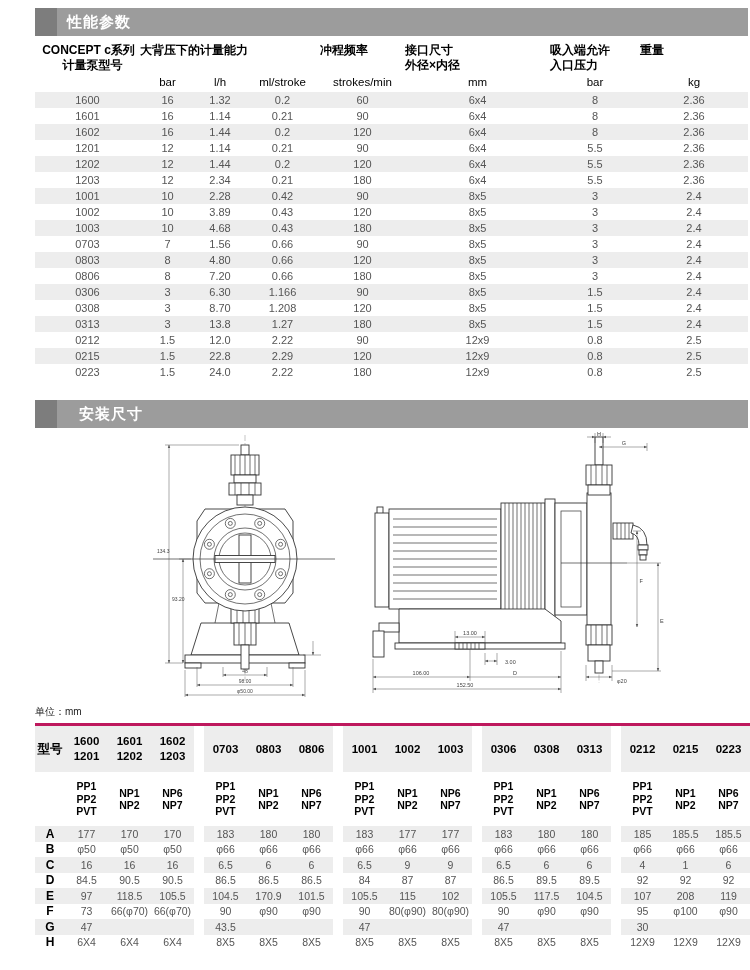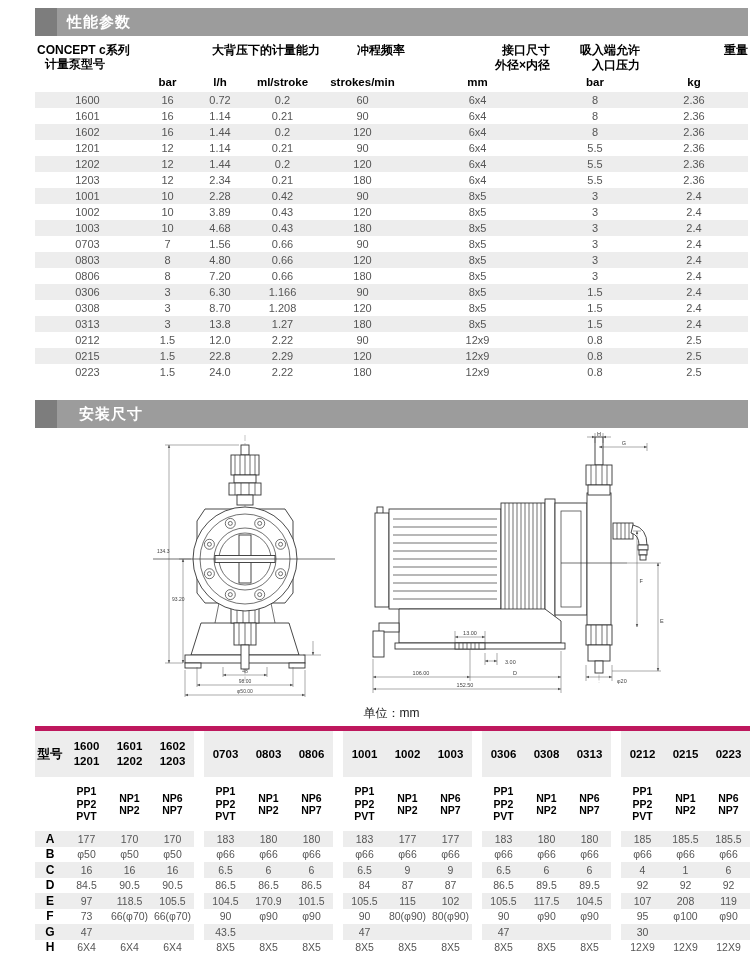--- a/index.html
+++ b/index.html
@@ -10,40 +10,40 @@
   
   .section-bar{
     margin:8px 2px 0 35px;height:28px;background:#9c9c9c;position:relative;
     display:flex;align-items:center;
   }
   .bar-square{position:absolute;left:0;top:0;width:22px;height:28px;background:#7d7d7d;}
   .bar-title{margin-left:32px;color:#fff;font-weight:bold;font-size:15px;letter-spacing:1px;}
 
   
   table.perf{width:713px;margin:6px 2px 0 35px;border-collapse:collapse;table-layout:fixed;}
-  table.perf th{font-weight:bold;font-size:12px;padding:1px 0;text-align:right;vertical-align:top;line-height:15px;}
-  table.perf th.model-h{text-align:left;padding-left:2px;}
-  table.perf th.model-h .l2{padding-left:8px;font-family:Liberation Mono, monospace;}
-  table.perf tr.units td{font-weight:bold;font-size:11.5px;text-align:center;padding:2px 0 4px 0;color:#000;}
+  table.perf th{font-weight:bold;font-size:12px;padding:1px 0;text-align:left;vertical-align:top;line-height:15px;}
+  table.perf th.model-h{text-align:center;padding-left:2px;}
+  table.perf th.model-h .l2{padding-left:8px;}
+  table.perf tr.units td{font-weight:normal;font-size:11.5px;text-align:center;padding:2px 0 4px 0;color:#000;}
   table.perf tbody td{font-size:11px;color:#555;text-align:center;height:16px;line-height:16px;padding:0;white-space:nowrap;}
   table.perf tbody tr:nth-child(odd){background:#ededed;}
 
   
   .drawings{margin-left:35px;width:713px;height:272px;position:relative;margin-top:3px;}
   .drawings svg{position:absolute;top:0;}
   svg text{font-family:"Liberation Sans",sans-serif;fill:#444;}
   .thin{stroke:#555;stroke-width:0.5;fill:none;}
   .part{stroke:#333;stroke-width:0.9;fill:#fff;}
   .partl{stroke:#333;stroke-width:0.7;fill:none;}
   .cl{stroke:#888;stroke-width:0.5;fill:none;stroke-dasharray:6 2 1.5 2;}
 
-  .unit-note{width:713px;margin-left:35px;text-align:center;font-size:12px;color:#222;margin-top:2px;}
+  .unit-note{width:713px;margin-left:35px;text-align:left;font-size:10px;color:#222;margin-top:2px;}
 
   
-  table.dim{width:715px;margin:4px 0 0 35px;border-collapse:collapse;table-layout:fixed;border-top:5px solid #be185d;}
+  table.dim{width:715px;margin:4px 0 0 35px;border-collapse:collapse;table-layout:fixed;border-top:3px solid #be185d;}
   table.dim td,table.dim th{text-align:center;vertical-align:middle;padding:0;white-space:nowrap;}
   table.dim tr.stripe td,table.dim tr.stripe th{background:#ededed;}
   table.dim tr.stripe td.gap{background:#fff;}
   table.dim th.corner{font-weight:bold;font-size:12.5px;}
   table.dim td.model-head{font-weight:bold;font-size:11.5px;line-height:15px;}
   table.dim tr.row-models td,table.dim tr.row-models th{height:46px;}
   table.dim tr.row-materials td,table.dim tr.row-materials th{height:54px;}
   table.dim td.mat{font-weight:bold;font-size:10.5px;line-height:12.5px;}
   table.dim th.rowlab{font-weight:bold;font-size:12px;}
   table.dim tr.datarow td,table.dim tr.datarow th{height:15.5px;}
@@ -94,21 +94,21 @@
       <td>strokes/min</td>
       <td>mm</td>
       <td>bar</td>
       <td>kg</td>
     </tr>
   </thead>
   <tbody id="perf-body">
       <tr>
         <td>1600</td>
         <td>16</td>
-        <td>0.72</td>
+        <td>1.32</td>
         <td>0.2</td>
         <td>60</td>
         <td>6x4</td>
         <td>8</td>
         <td>2.36</td>
       </tr>
       <tr>
         <td>1601</td>
         <td>16</td>
         <td>1.14</td>

